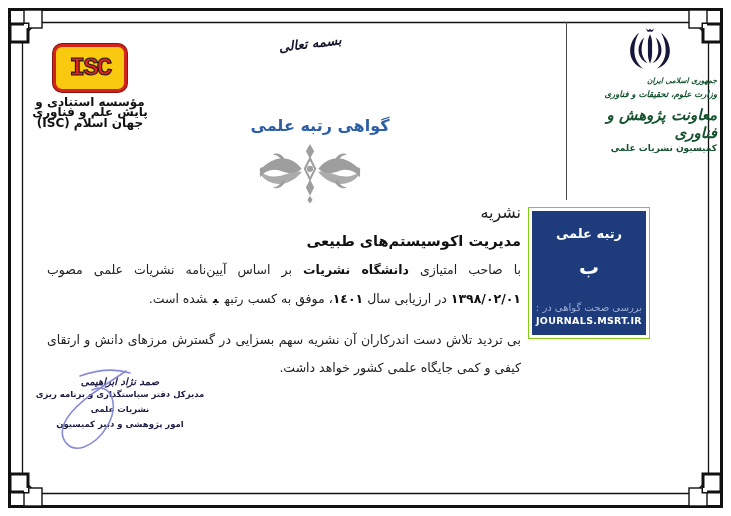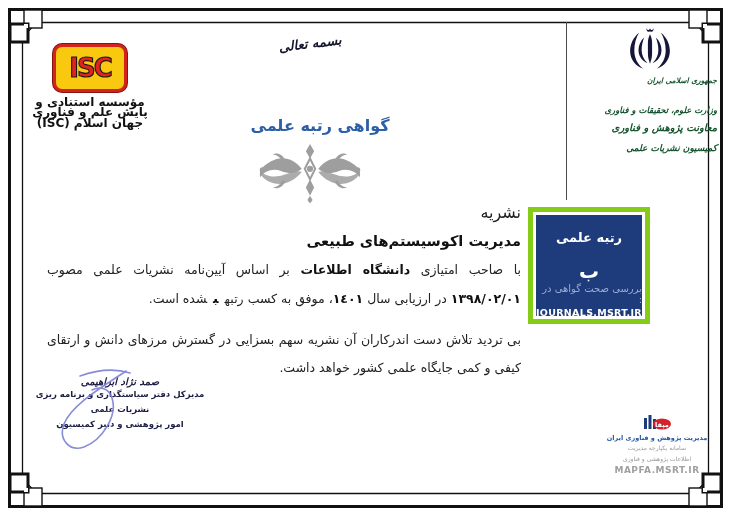--- a/index.html
+++ b/index.html
@@ -11,32 +11,32 @@
   .frame{left:0;top:0;width:731px;height:516px;pointer-events:none;}
 
   
   .bismillah{left:250px;top:36px;width:120px;text-align:center;font-size:13px;
              font-style:italic;font-weight:bold;color:#15152e;transform:rotate(-7deg);}
 
   
   .isc{left:28px;top:44px;width:124px;text-align:center;}
   .isc-logo{width:68px;height:42px;margin:0 auto;background:#f8c90e;border:3px solid #d2231d;
             border-radius:9px;display:flex;align-items:center;justify-content:center;
-            box-shadow:0 0 0 1px #8a1410;}
+            box-shadow:0 0 0 1px #8a1410;font-family:Liberation Mono, monospace;}
   .isc-logo span{font-size:26px;font-weight:800;color:#e0231f;letter-spacing:-2px;
                  -webkit-text-stroke:1.1px #1a1a1a;line-height:1;}
   .isc-name{margin-top:5px;font-size:12px;font-weight:bold;color:#111;line-height:10px;direction:rtl;}
 
   
   .ministry{left:583px;top:26px;width:134px;color:#14532d;direction:rtl;}
   .emblem{width:42px;height:46px;margin:0 auto;display:block;}
   .min-l1{font-size:7.5px;font-style:italic;font-weight:bold;margin-top:4px;}
-  .min-l2{font-size:8.5px;font-style:italic;font-weight:bold;margin-top:20px;}
-  .min-l3{font-size:10px;font-style:italic;font-weight:bold;margin-top:7px;}
-  .min-l4{font-size:9px;font-weight:600;margin-top:10px;font-style:italic;}
+  .min-l2{font-size:8.5px;font-style:italic;font-weight:bold;margin-top:4px;}
+  .min-l3{font-size:15px;font-style:italic;font-weight:bold;margin-top:7px;}
+  .min-l4{font-size:9px;font-weight:600;margin-top:1px;}
 
   .vdivider{left:566px;top:22px;width:1px;height:178px;background:#4a4a4a;}
 
   
   .title{left:240px;top:116px;width:160px;text-align:center;font-size:16px;font-weight:bold;
          color:#2d5fa6;direction:rtl;}
   .ornament{left:254px;top:143px;width:112px;height:60px;}
 
   
   .bodytxt{left:47px;top:203px;width:474px;direction:rtl;text-align:right;color:#222;}
@@ -47,21 +47,21 @@
   .para2{margin-top:13px;}
   .rank-inline{padding:0 6px;font-size:13.5px;}
 
   
   .sig{left:30px;top:376px;width:180px;text-align:center;direction:rtl;color:#1d1d44;}
   .sig-name{font-size:10px;font-weight:bold;font-style:italic;}
   .sig-line{font-size:8.5px;font-weight:bold;line-height:15px;}
   .scrawl{left:28px;top:362px;width:184px;height:110px;pointer-events:none;}
 
   
-  .rankbox-wrap{left:528px;top:207px;width:122px;height:117px;border:5px solid #84cc16;
+  .rankbox-wrap{left:528px;top:207px;width:122px;height:132px;border:1px solid #84cc16;
                 background:#fff;padding:3px;box-sizing:border-box;}
   .rankbox{width:100%;height:100%;background:#1e3c7c;display:flex;flex-direction:column;
            align-items:center;direction:rtl;}
   .rankbox-title{margin-top:15px;font-size:13px;font-weight:bold;color:#ffffff;}
   .rankbox-rank{margin-top:14px;font-size:20px;font-weight:bold;color:#ffffff;}
   .rankbox-verify{margin-top:auto;font-size:10px;color:#9aabd4;}
   .rankbox-url{margin:2px 8px 9px;font-size:9.5px;font-weight:bold;color:#ffffff;letter-spacing:.3px;}
 
   
   .mapfa{left:598px;top:413px;width:118px;text-align:center;direction:rtl;}
@@ -134,21 +134,21 @@
         <path d="M30 17 C28 11 22 9 18 11 C22 11.2 26 14 27 18Z"></path>
         <path d="M30 37 C28 43 22 45 18 43 C22 42.8 26 40 27 36Z"></path>
       </g>
       <use href="#side-curl" transform="translate(108 0) scale(-1 1)"></use>
     </g>
   </svg>
 
   <div class="abs bodytxt">
     <div class="journal-label">نشریه</div>
     <div class="journal-name">مدیریت اکوسیستم‌های طبیعی</div>
-    <div class="para"><span>با صاحب امتیازی </span><b>دانشگاه اطلاعات</b><span> بر اساس آیین‌نامه نشریات علمی مصوب </span><b>۱۳۹۸/۰۲/۰۱</b><span> در ارزیابی سال </span><b>١٤٠١</b><span>، موفق به کسب رتبه</span><b class="rank-inline">ب</b><span>شده است.</span></div>
+    <div class="para"><span>با صاحب امتیازی </span><b>دانشگاه نشریات</b><span> بر اساس آیین‌نامه نشریات علمی مصوب </span><b>۱۳۹۸/۰۲/۰۱</b><span> در ارزیابی سال </span><b>١٤٠١</b><span>، موفق به کسب رتبه</span><b class="rank-inline">ب</b><span>شده است.</span></div>
     <div class="para para2">بی تردید تلاش دست اندرکاران آن نشریه سهم بسزایی در گسترش مرزهای دانش و ارتقای کیفی و کمی جایگاه علمی کشور خواهد داشت.</div>
   </div>
 
   <div class="abs sig">
     <div class="sig-name">صمد نژاد ابراهیمی</div>
     <div class="sig-line">مدیرکل دفتر سیاستگذاری و برنامه ریزی</div>
     <div class="sig-line">نشریات علمی</div>
     <div class="sig-line">امور پژوهشی و دبیر کمیسیون</div>
   </div>
   <svg class="abs scrawl" viewBox="0 0 184 110">
@@ -160,27 +160,14 @@
 
   <div class="abs rankbox-wrap">
     <div class="rankbox">
       <div class="rankbox-title">رتبه علمی</div>
       <div class="rankbox-rank">ب</div>
       <div class="rankbox-verify">بررسی صحت گواهی در :</div>
       <div class="rankbox-url">JOURNALS.MSRT.IR</div>
     </div>
   </div>
 
-  <div class="abs mapfa">
-    <svg class="mapfa-logo" viewBox="0 0 34 20">
-      <rect x="4" y="5" width="3" height="11" fill="#1d3a7a"></rect>
-      <rect x="8.5" y="2" width="3" height="14" fill="#1d3a7a"></rect>
-      <rect x="13" y="6" width="3" height="10" fill="#1d3a7a"></rect>
-      <ellipse cx="22" cy="11" rx="9" ry="5.5" fill="#d3232a"></ellipse>
-      <text x="22" y="13.5" text-anchor="middle" font-size="6.5" fill="#ffffff" font-weight="bold" font-family="DejaVu Sans, sans-serif">مپفا</text>
-    </svg>
-    <div class="mapfa-l1">مدیریت پژوهش و فناوری ایران</div>
-    <div class="mapfa-l2">سامانه یکپارچه مدیریت</div>
-    <div class="mapfa-l2">اطلاعات پژوهشی و فناوری</div>
-    <div class="mapfa-url">MAPFA.MSRT.IR</div>
-  </div>
 
 </div>
 
 </body></html>

